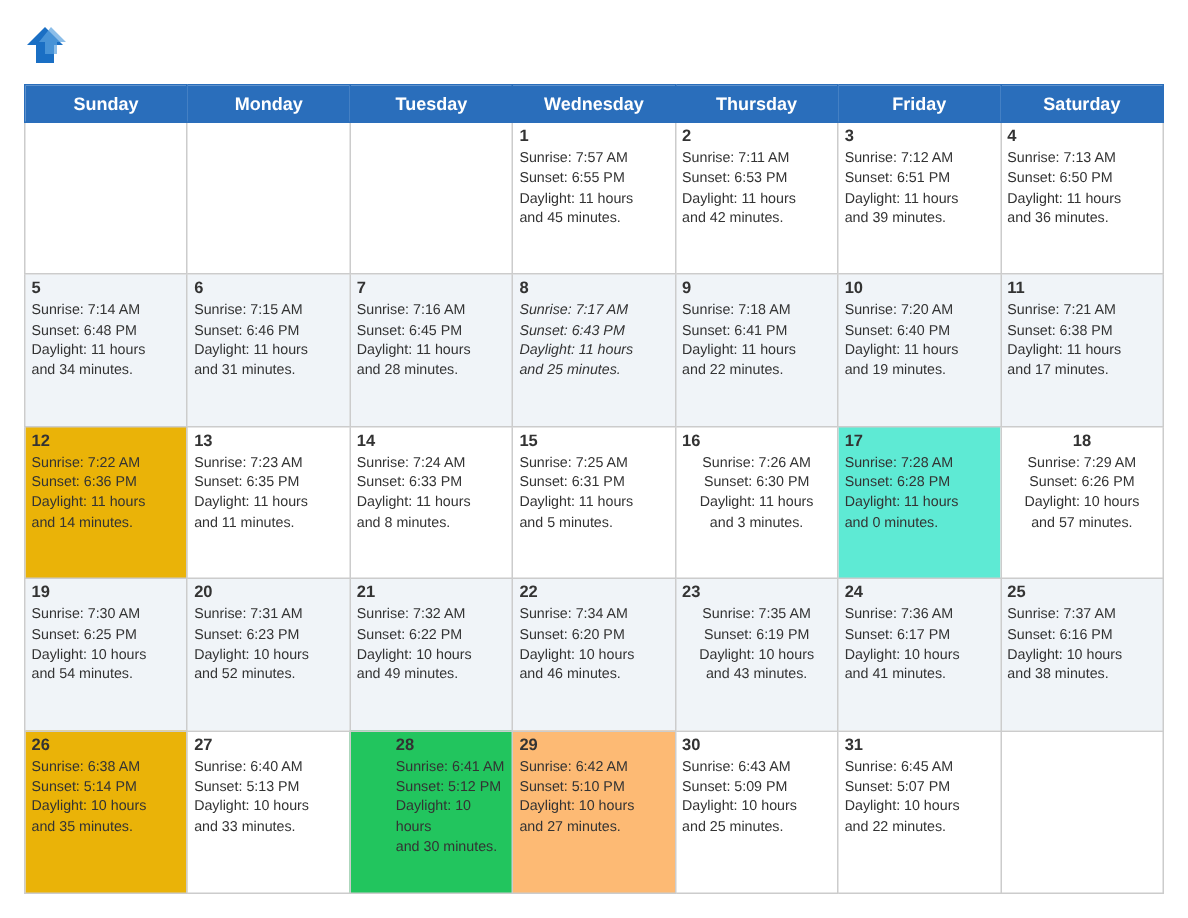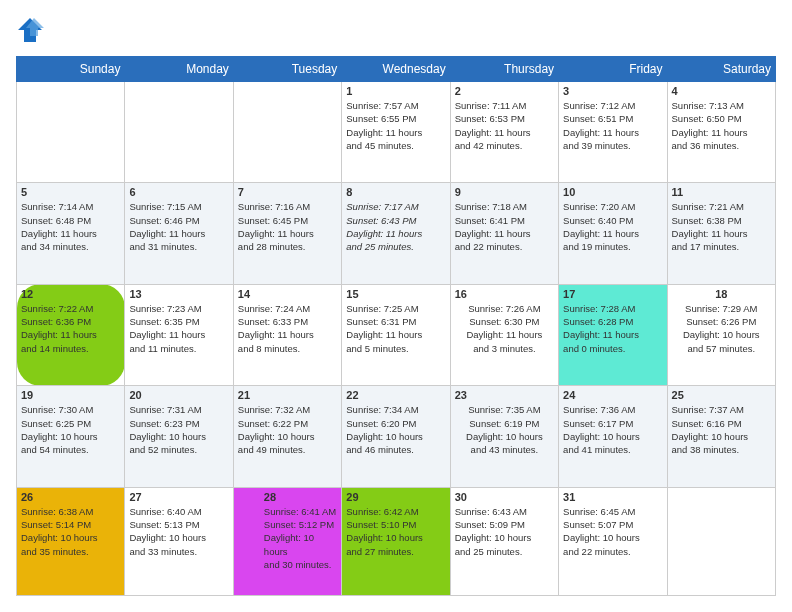--- a/index.html
+++ b/index.html
@@ -55,23 +55,23 @@
       flex: 1;
       border: 1px solid #ccc;
       border-collapse: collapse;
       width: 100%;
       table-layout: fixed;
     }
     .calendar th {
       background: #2a6ebb;
       color: #fff;
       font-size: 12px;
-      font-weight: normal;
+      font-weight: bold;
       padding: 5px 4px;
-      text-align: right;
+      text-align: center;
       border: 1px solid #2a6ebb;
     }
     .calendar td {
       border: 1px solid #ccc;
       vertical-align: top;
       padding: 3px 4px;
       font-size: 9.5px;
       color: #333;
       height: 82px;
     }
@@ -206,21 +206,21 @@
           </td>
           <td style="background: rgb(240, 244, 248);">
             <span class="day-number">11</span>
             <div class="day-info" style="white-space: pre-line;">Sunrise: 7:21 AM
 Sunset: 6:38 PM
 Daylight: 11 hours
 and 17 minutes.</div>
           </td>
         </tr>
         <tr>
-          <td style="background: #84cc16; border-radius: 24px;">
+          <td style="background: #eab308;">
             <span class="day-number">12</span>
             <div class="day-info" style="white-space: pre-line;">Sunrise: 7:22 AM
 Sunset: 6:36 PM
 Daylight: 11 hours
 and 14 minutes.</div>
           </td>
           <td style="background: rgb(255, 255, 255);">
             <span class="day-number">13</span>
             <div class="day-info" style="white-space: pre-line;">Sunrise: 7:23 AM
 Sunset: 6:35 PM
@@ -322,28 +322,28 @@
 Daylight: 10 hours
 and 35 minutes.</div>
           </td>
           <td style="background: rgb(255, 255, 255);">
             <span class="day-number">27</span>
             <div class="day-info" style="white-space: pre-line;">Sunrise: 6:40 AM
 Sunset: 5:13 PM
 Daylight: 10 hours
 and 33 minutes.</div>
           </td>
-          <td style="background: #d946ef; padding-left: 30px;">
+          <td style="background: #22c55e; padding-left: 30px;">
             <span class="day-number">28</span>
             <div class="day-info" style="white-space: pre-line;">Sunrise: 6:41 AM
 Sunset: 5:12 PM
 Daylight: 10 hours
 and 30 minutes.</div>
           </td>
-          <td style="background: #84cc16;">
+          <td style="background: #fdba74;">
             <span class="day-number">29</span>
             <div class="day-info" style="white-space: pre-line;">Sunrise: 6:42 AM
 Sunset: 5:10 PM
 Daylight: 10 hours
 and 27 minutes.</div>
           </td>
           <td style="background: rgb(255, 255, 255);">
             <span class="day-number">30</span>
             <div class="day-info" style="white-space: pre-line;">Sunrise: 6:43 AM
 Sunset: 5:09 PM

